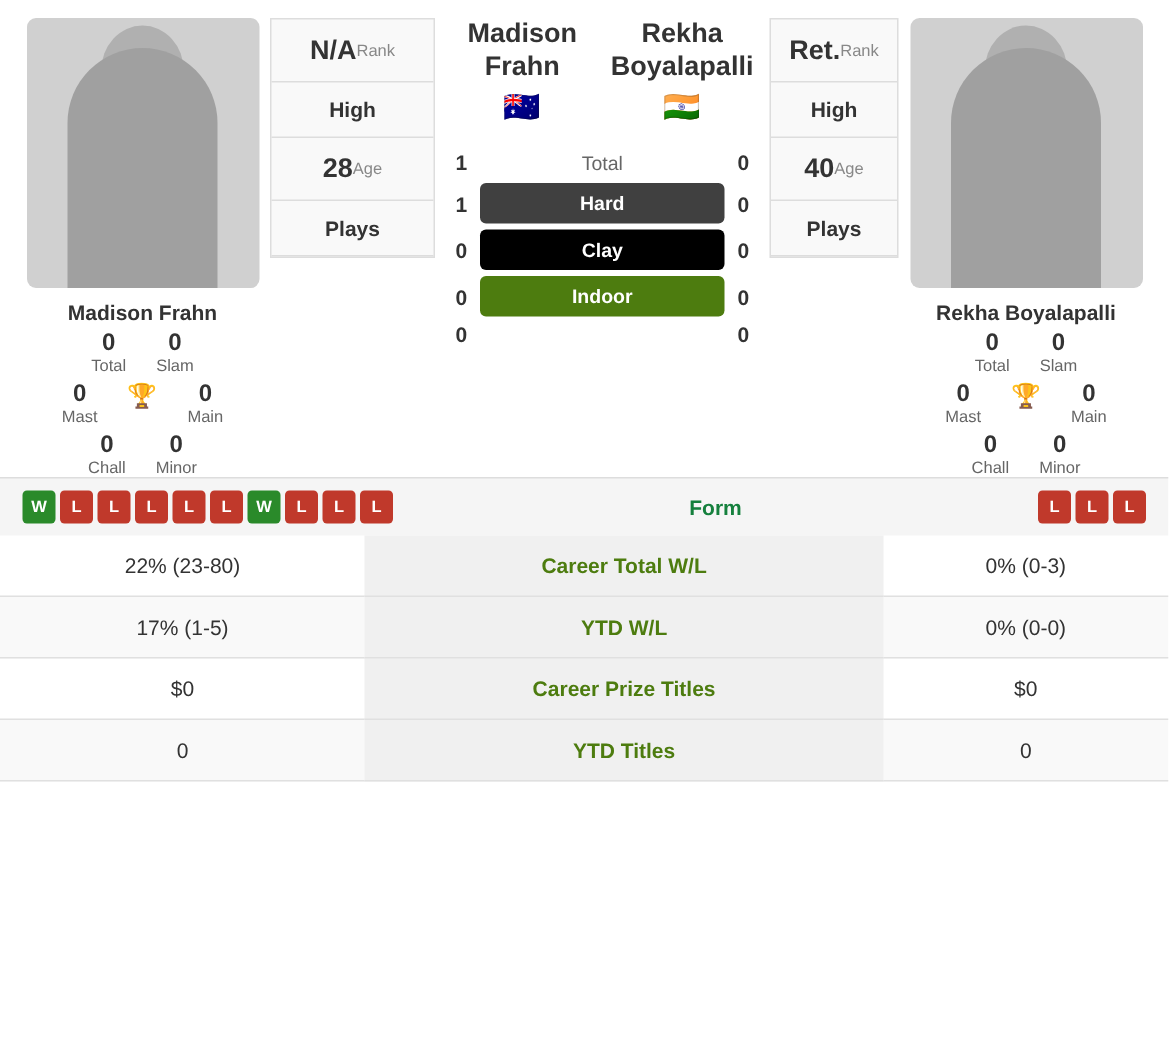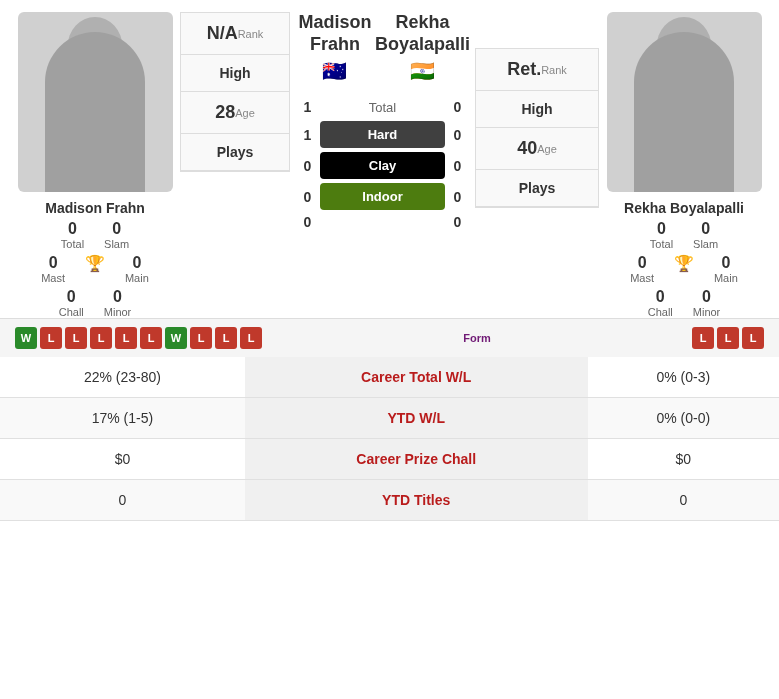--- a/index.html
+++ b/index.html
@@ -152,23 +152,23 @@
       justify-content: center;
       font-size: 11px;
       font-weight: bold;
       color: #fff;
     }
 
     .form-badge.w { background: #2a8a2a; }
     .form-badge.l { background: #c0392b; }
 
     .form-label {
-      font-size: 11px;
-      font-weight: bold;
-      color: #701a75;
+      font-size: 14px;
+      font-weight: bold;
+      color: #15803d;
     }
 
     
     .stats-table {
       width: 100%;
       border-collapse: collapse;
     }
 
     .stats-table tr {
       border-bottom: 1px solid #e0e0e0;
@@ -180,21 +180,21 @@
 
     .stats-table td {
       padding: 12px 15px;
       font-size: 14px;
       margin-left: 43px;
     }
 
     .stats-table td.center-col {
       text-align: center;
       font-weight: bold;
-      color: #b91c1c;
+      color: #4d7c0f;
       background: #f0f0f0;
     }
 
     .stats-table td.value-col {
       text-align: center;
       color: #333;
     }
 
     .top-player-section {
       display: flex;
@@ -225,25 +225,24 @@
     }
 
     .left-stats-panel {
       width: 110px;
       flex-shrink: 0;
       border: 1px solid #ddd;
       background: #f9f9f9;
     }
 
     .right-stats-panel {
-      width: 124px;
+      width: 86px;
       flex-shrink: 0;
       border: 1px solid #ddd;
       background: #f9f9f9;
-      margin-top: 36px;
     }
 
     .center-content {
       flex: 1;
       display: flex;
       flex-direction: column;
       align-items: center;
       padding: 0 5px;
     }
 
@@ -481,21 +480,21 @@
         <td class="center-col">Career Total W/L</td>
         <td class="value-col">0% (0-3)</td>
       </tr>
       <tr>
         <td class="value-col">17% (1-5)</td>
         <td class="center-col">YTD W/L</td>
         <td class="value-col">0% (0-0)</td>
       </tr>
       <tr>
         <td class="value-col">$0</td>
-        <td class="center-col">Career Prize Chall</td>
+        <td class="center-col">Career Prize Titles</td>
         <td class="value-col">$0</td>
       </tr>
       <tr>
         <td class="value-col">0</td>
         <td class="center-col">YTD Titles</td>
         <td class="value-col">0</td>
       </tr>
     </tbody>
   </table>
 

